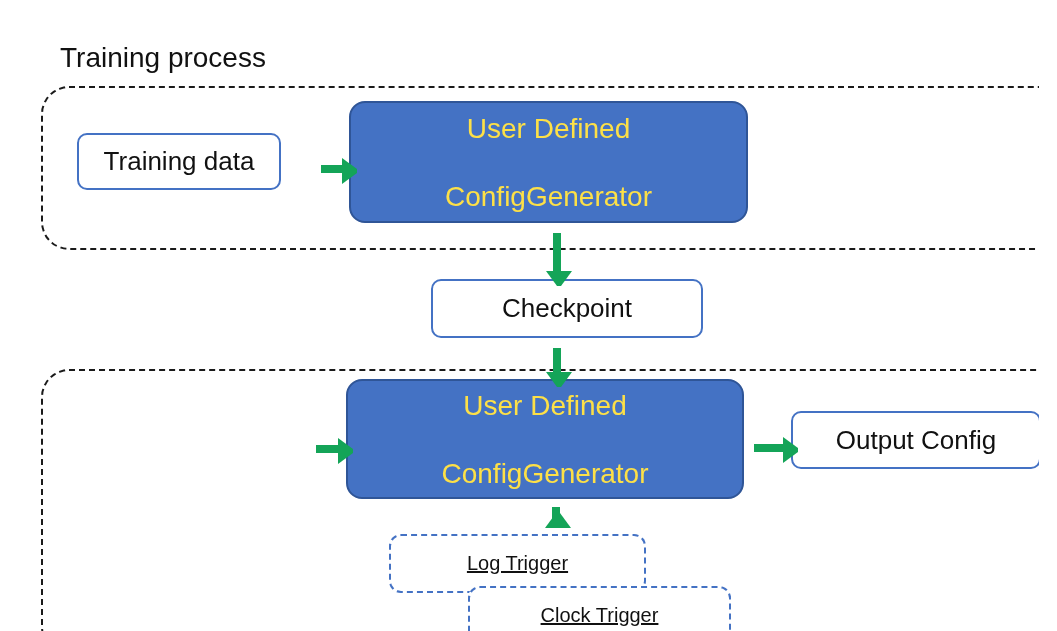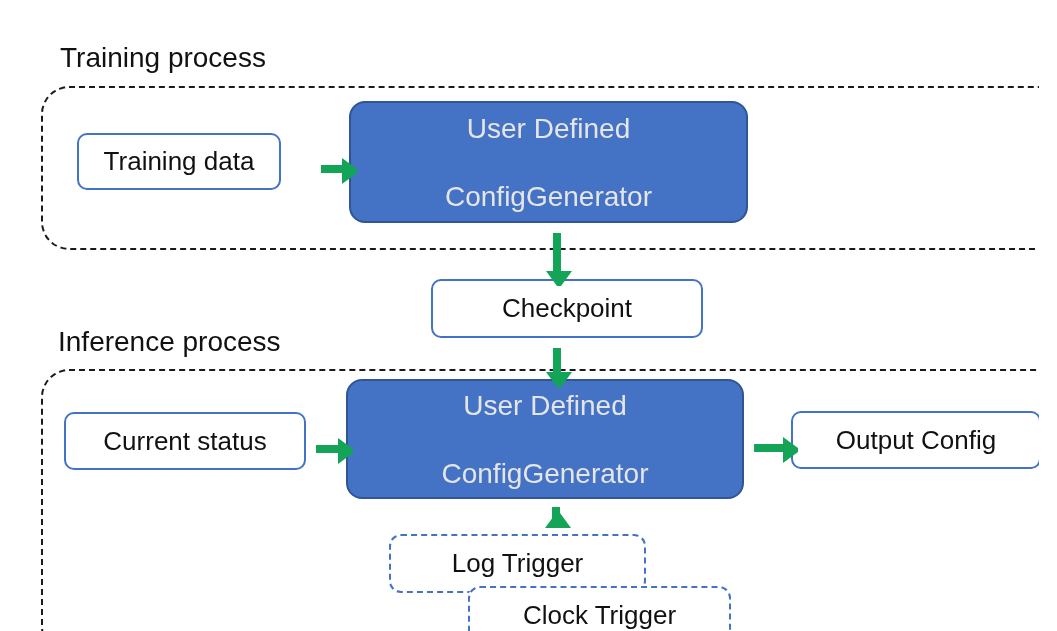--- a/index.html
+++ b/index.html
@@ -49,38 +49,39 @@
   }
   .blue-box {
     position: absolute;
     background: var(--box-fill-blue);
     border: 2px solid var(--box-border-dark);
     border-radius: 16px;
     display: flex;
     flex-direction: column;
     align-items: center;
     justify-content: center;
-    color: #e5e5e5;
+    color: #fde047;
     font-size: 28px;
     line-height: 37px;
     z-index: 2;
     text-align: center;
     gap: 11px;
   }
   .trigger-box {
     position: absolute;
     background: #ffffff;
     border: 2px dashed var(--outline-blue);
     border-radius: 12px;
     display: flex;
     align-items: center;
     justify-content: center;
-    font-size: 26px;
+    font-size: 20px;
     color: var(--text-black);
     white-space: nowrap;
+    text-decoration: underline;
   }
   .arrow { position: absolute; z-index: 3; }
   .arrow .stem { position: absolute; background: var(--arrow-green); }
   .arrow .head { position: absolute; width: 0; height: 0; }
   
   .arrow-right .stem { left: 0; top: 7px; height: 8px; }
   .arrow-right .head {
     top: 0;
     border-top: 11px solid transparent;
     border-bottom: 11px solid transparent;
@@ -130,25 +131,23 @@
     <span class="head" style="top:38px;"></span>
   </div>
 
   <div class="white-box" style="left:395px; top:243px; width:272px; height:59px;">Checkpoint</div>
 
   <div class="arrow arrow-down" style="left:502px; top:304px; width:22px; height:39px;">
     <span class="stem" style="height:25px;"></span>
     <span class="head" style="top:24px;"></span>
   </div>
 
-  <div class="section-label" style="left:20px; top:288px;">Inference process</div>
 
   <div class="region" style="left:5px; top:333px; width:1047px; height:287px;"></div>
 
-  <div class="white-box" style="left:28px; top:376px; width:242px; height:58px;">Current status</div>
 
   <div class="arrow arrow-right" style="left:272px; top:394px; width:37px; height:22px;">
     <span class="stem" style="width:23px;"></span>
     <span class="head" style="left:22px;"></span>
   </div>
 
   <div class="blue-box" style="left:310px; top:343px; width:398px; height:120px;">
     <div>User Defined</div>
     <div>ConfigGenerator</div>
   </div>

